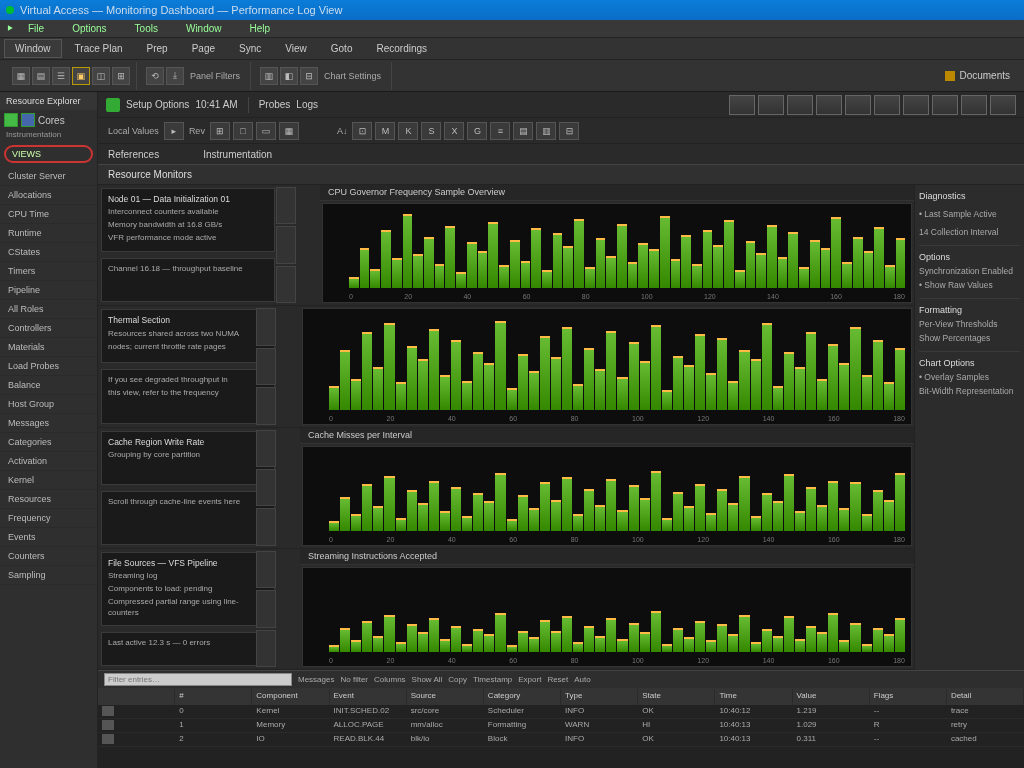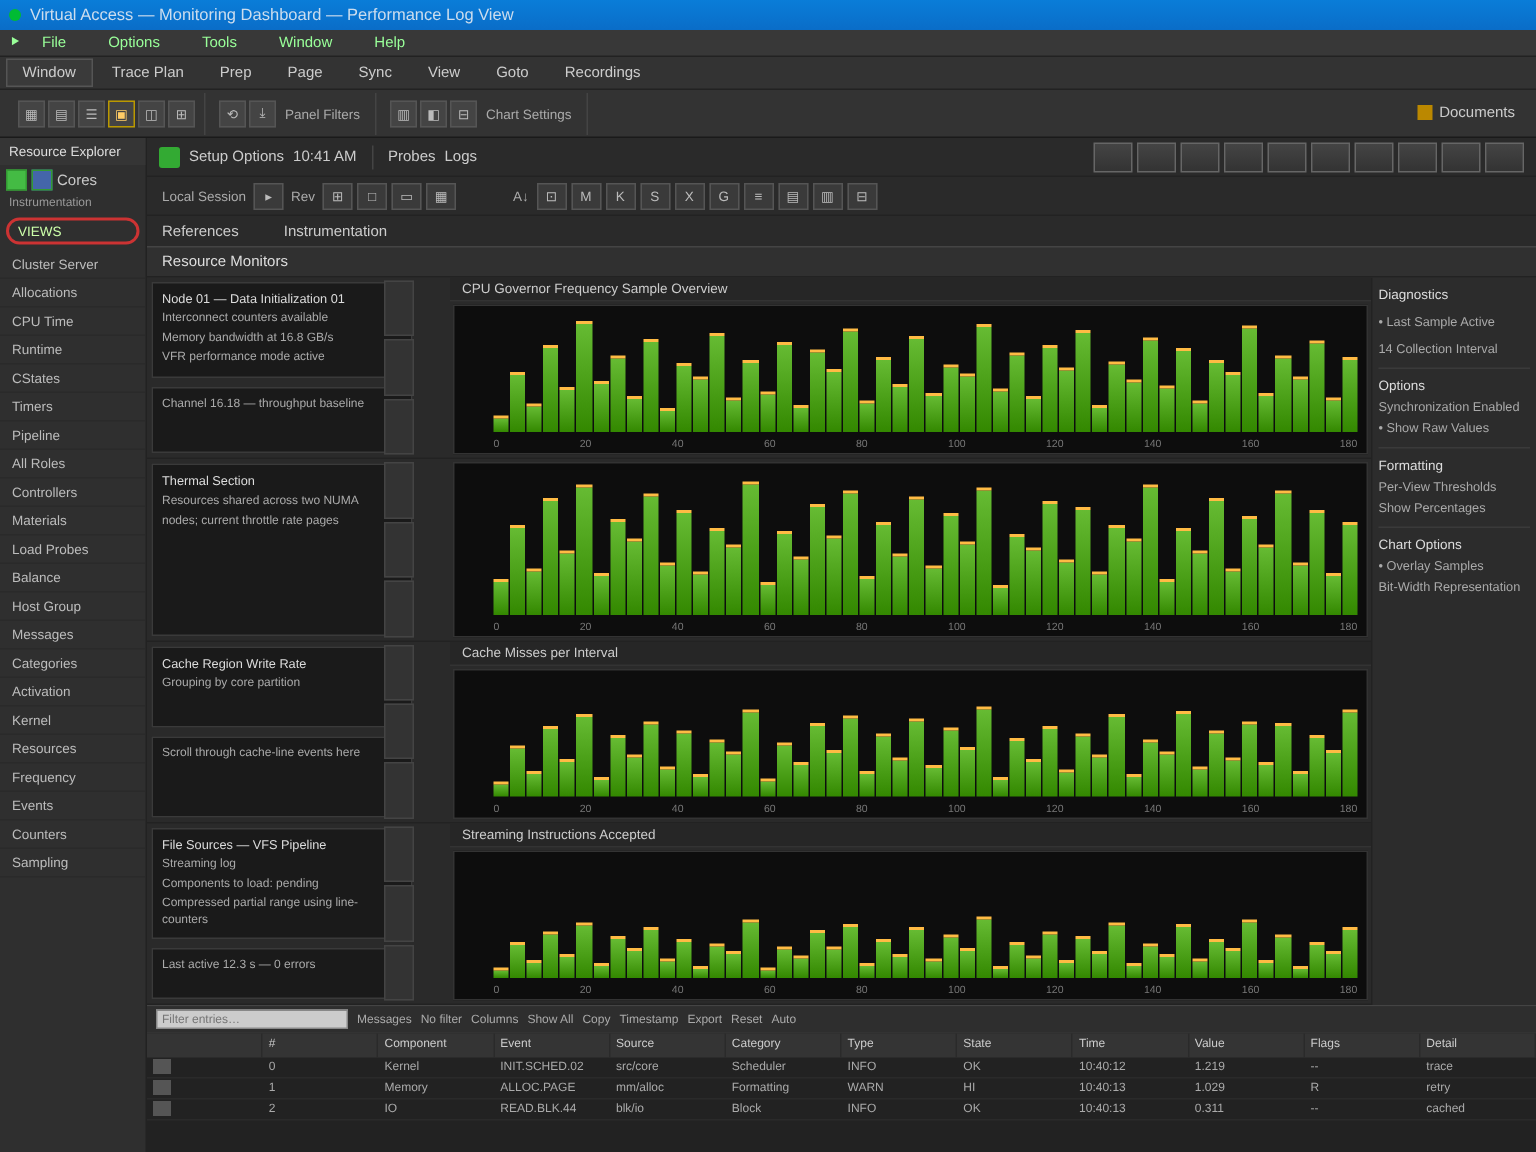--- a/index.html
+++ b/index.html
@@ -34,21 +34,21 @@
 .workspace{flex:1;display:flex;flex-direction:column;background:#2a2a2a;}
 .wk-toolbar{height:26px;display:flex;align-items:center;gap:6px;padding:0 8px;border-bottom:1px solid #222;}
 .wk-toolbar .grn{width:14px;height:14px;background:#3a3;border-radius:2px;}
 .wk-toolbar .txt{font-size:10px;color:#ccc;}
 .wk-toolbar .sep{width:1px;height:16px;background:#444;margin:0 4px;}
 .iconstrip{height:26px;display:flex;align-items:center;gap:3px;padding:0 8px;border-bottom:1px solid #222;}
 .iconstrip .ib{width:20px;height:18px;background:#3a3a3a;border:1px solid #555;display:flex;align-items:center;justify-content:center;color:#bbb;font-size:9px;}
 .iconstrip .itxt{font-size:9px;color:#aaa;padding:0 2px;}
 .iconstrip .spc{width:30px;}
 
-.ws-head{height:20px;display:flex;align-items:center;padding:0 10px;font-size:10px;color:#ccc;gap:30px;}
+.ws-head{height:20px;display:flex;align-items:center;padding:0 10px;font-size:10px;color:#ccc;gap:44px;}
 .section-title{padding:4px 10px;font-size:10px;color:#ddd;background:#303030;border-top:1px solid #444;border-bottom:1px solid #222;}
 
 .content-row{display:flex;border-bottom:1px solid #222;}
 .info-col{width:180px;display:flex;flex-direction:column;}
 .info-box{flex:1;border:1px solid #3a3a3a;margin:3px;padding:5px 6px;background:#1a1a1a;font-size:8px;color:#aaa;line-height:1.35;}
 .info-box .hd{color:#ddd;font-size:8.5px;margin-bottom:2px;}
 .info-box p{margin-bottom:2px;}
 
 .chart-col{flex:1;display:flex;flex-direction:column;}
 .chart-head{height:16px;padding:2px 8px;font-size:9px;color:#ccc;background:#262626;border-bottom:1px solid #333;}
@@ -61,21 +61,21 @@
 .axis{position:absolute;left:26px;right:6px;bottom:2px;display:flex;justify-content:space-between;font-size:7px;color:#777;}
 
 .right-panel{width:110px;background:#2c2c2c;border-left:1px solid #222;padding:4px;font-size:8.5px;color:#bbb;display:flex;flex-direction:column;gap:4px;}
 .right-panel .rp-hd{color:#ddd;font-size:9px;padding:2px 0;}
 .right-panel .rp-item{padding:2px 0;color:#aaa;}
 .right-panel .rp-item.lead::before{content:"• ";}
 .right-panel .rp-sec{border-top:1px solid #3a3a3a;padding-top:4px;margin-top:2px;}
 
 .datagrid{height:100px;border-top:1px solid #444;background:#222;display:flex;flex-direction:column;}
 .dg-toolbar{height:18px;display:flex;align-items:center;gap:6px;padding:0 6px;background:#2e2e2e;border-bottom:1px solid #333;}
-.dg-toolbar .search{width:128px;height:13px;background:#ccc;border:1px solid #888;font-size:8px;padding:0 3px;color:#333;}
+.dg-toolbar .search{width:188px;height:13px;background:#ccc;border:1px solid #888;font-size:8px;padding:0 3px;color:#333;}
 .dg-toolbar .dlbl{font-size:8px;color:#aaa;}
 .dg-head{display:flex;height:16px;background:#343434;font-size:8px;color:#ccc;}
 .dg-head div{flex:1;padding:2px 4px;border-right:1px solid #2a2a2a;}
 .dg-row{display:flex;height:14px;font-size:8px;color:#aaa;border-bottom:1px solid #2a2a2a;}
 .dg-row div{flex:1;padding:1px 4px;overflow:hidden;white-space:nowrap;}
 .dg-row .ico{width:12px;height:10px;background:#555;margin-right:3px;display:inline-block;}
 </style>
 </head>
 <body>
 
@@ -180,21 +180,21 @@
           <div class="tb c2" style="width:26px;height:20px;background:linear-gradient(#444,#333);border:1px solid #666;"></div>
           <div class="tb " style="width:26px;height:20px;background:linear-gradient(#444,#333);border:1px solid #666;"></div>
           <div class="tb c1" style="width:26px;height:20px;background:linear-gradient(#444,#333);border:1px solid #666;"></div>
           <div class="tb c2" style="width:26px;height:20px;background:linear-gradient(#444,#333);border:1px solid #666;"></div>
           <div class="tb " style="width:26px;height:20px;background:linear-gradient(#444,#333);border:1px solid #666;"></div>
           <div class="tb c1" style="width:26px;height:20px;background:linear-gradient(#444,#333);border:1px solid #666;"></div>
         </div>
     </div>
 
     <div class="iconstrip">
-      <span class="itxt">Local Session</span>
+      <span class="itxt">Local Values</span>
       <div class="ib">▸</div>
       <span class="itxt">Rev</span>
       <div class="ib">⊞</div>
       <div class="ib">□</div>
       <div class="ib">▭</div>
       <div class="ib">▦</div>
       <div class="spc"></div>
       <span class="itxt">A↓</span>
       <div class="ib">⊡</div>
       <div class="ib">M</div>
@@ -210,21 +210,21 @@
 
     <div class="ws-head">
       <span>References</span>
       <span>Instrumentation</span>
     </div>
 
     <div class="section-title">Resource Monitors</div>
 
     <div style="flex:1;display:flex;overflow:hidden;">
       <div style="flex:1;display:flex;flex-direction:column;" id="panel-stack">
-          <div class="content-row" style="flex:1;min-height:0;">
+          <div class="content-row" style="flex:1;min-height:0;gap:20px;">
     <div class="info-col">
       <div class="info-box">
         <div class="hd">Node 01 — Data Initialization 01</div>
                 <p>Interconnect counters available</p>
                 <p>Memory bandwidth at 16.8 GB/s</p>
                 <p>VFR performance mode active</p>
       </div>
       <div class="info-box">
         <p>Channel 16.18 — throughput baseline</p>
                 <p></p>
@@ -306,20 +306,24 @@
                 </div>
       </div>
     </div>
   </div>
           <div class="content-row" style="flex:1;min-height:0;">
     <div class="info-col">
       <div class="info-box">
         <div class="hd">Thermal Section</div>
                 <p>Resources shared across two NUMA</p>
                 <p>nodes; current throttle rate pages</p>
+      </div>
+      <div class="info-box">
+        <p>If you see degraded throughput in</p>
+                <p>this view, refer to the frequency</p>
       </div>
     </div>
     <div class="chart-col" style="position:relative;padding-left:22px;">
       <div class="chart-side-btns">
         <div class="sb"></div>
         <div class="sb"></div>
         <div class="sb"></div>
       </div>
       <div class="chart-area">
         <div class="bars">

